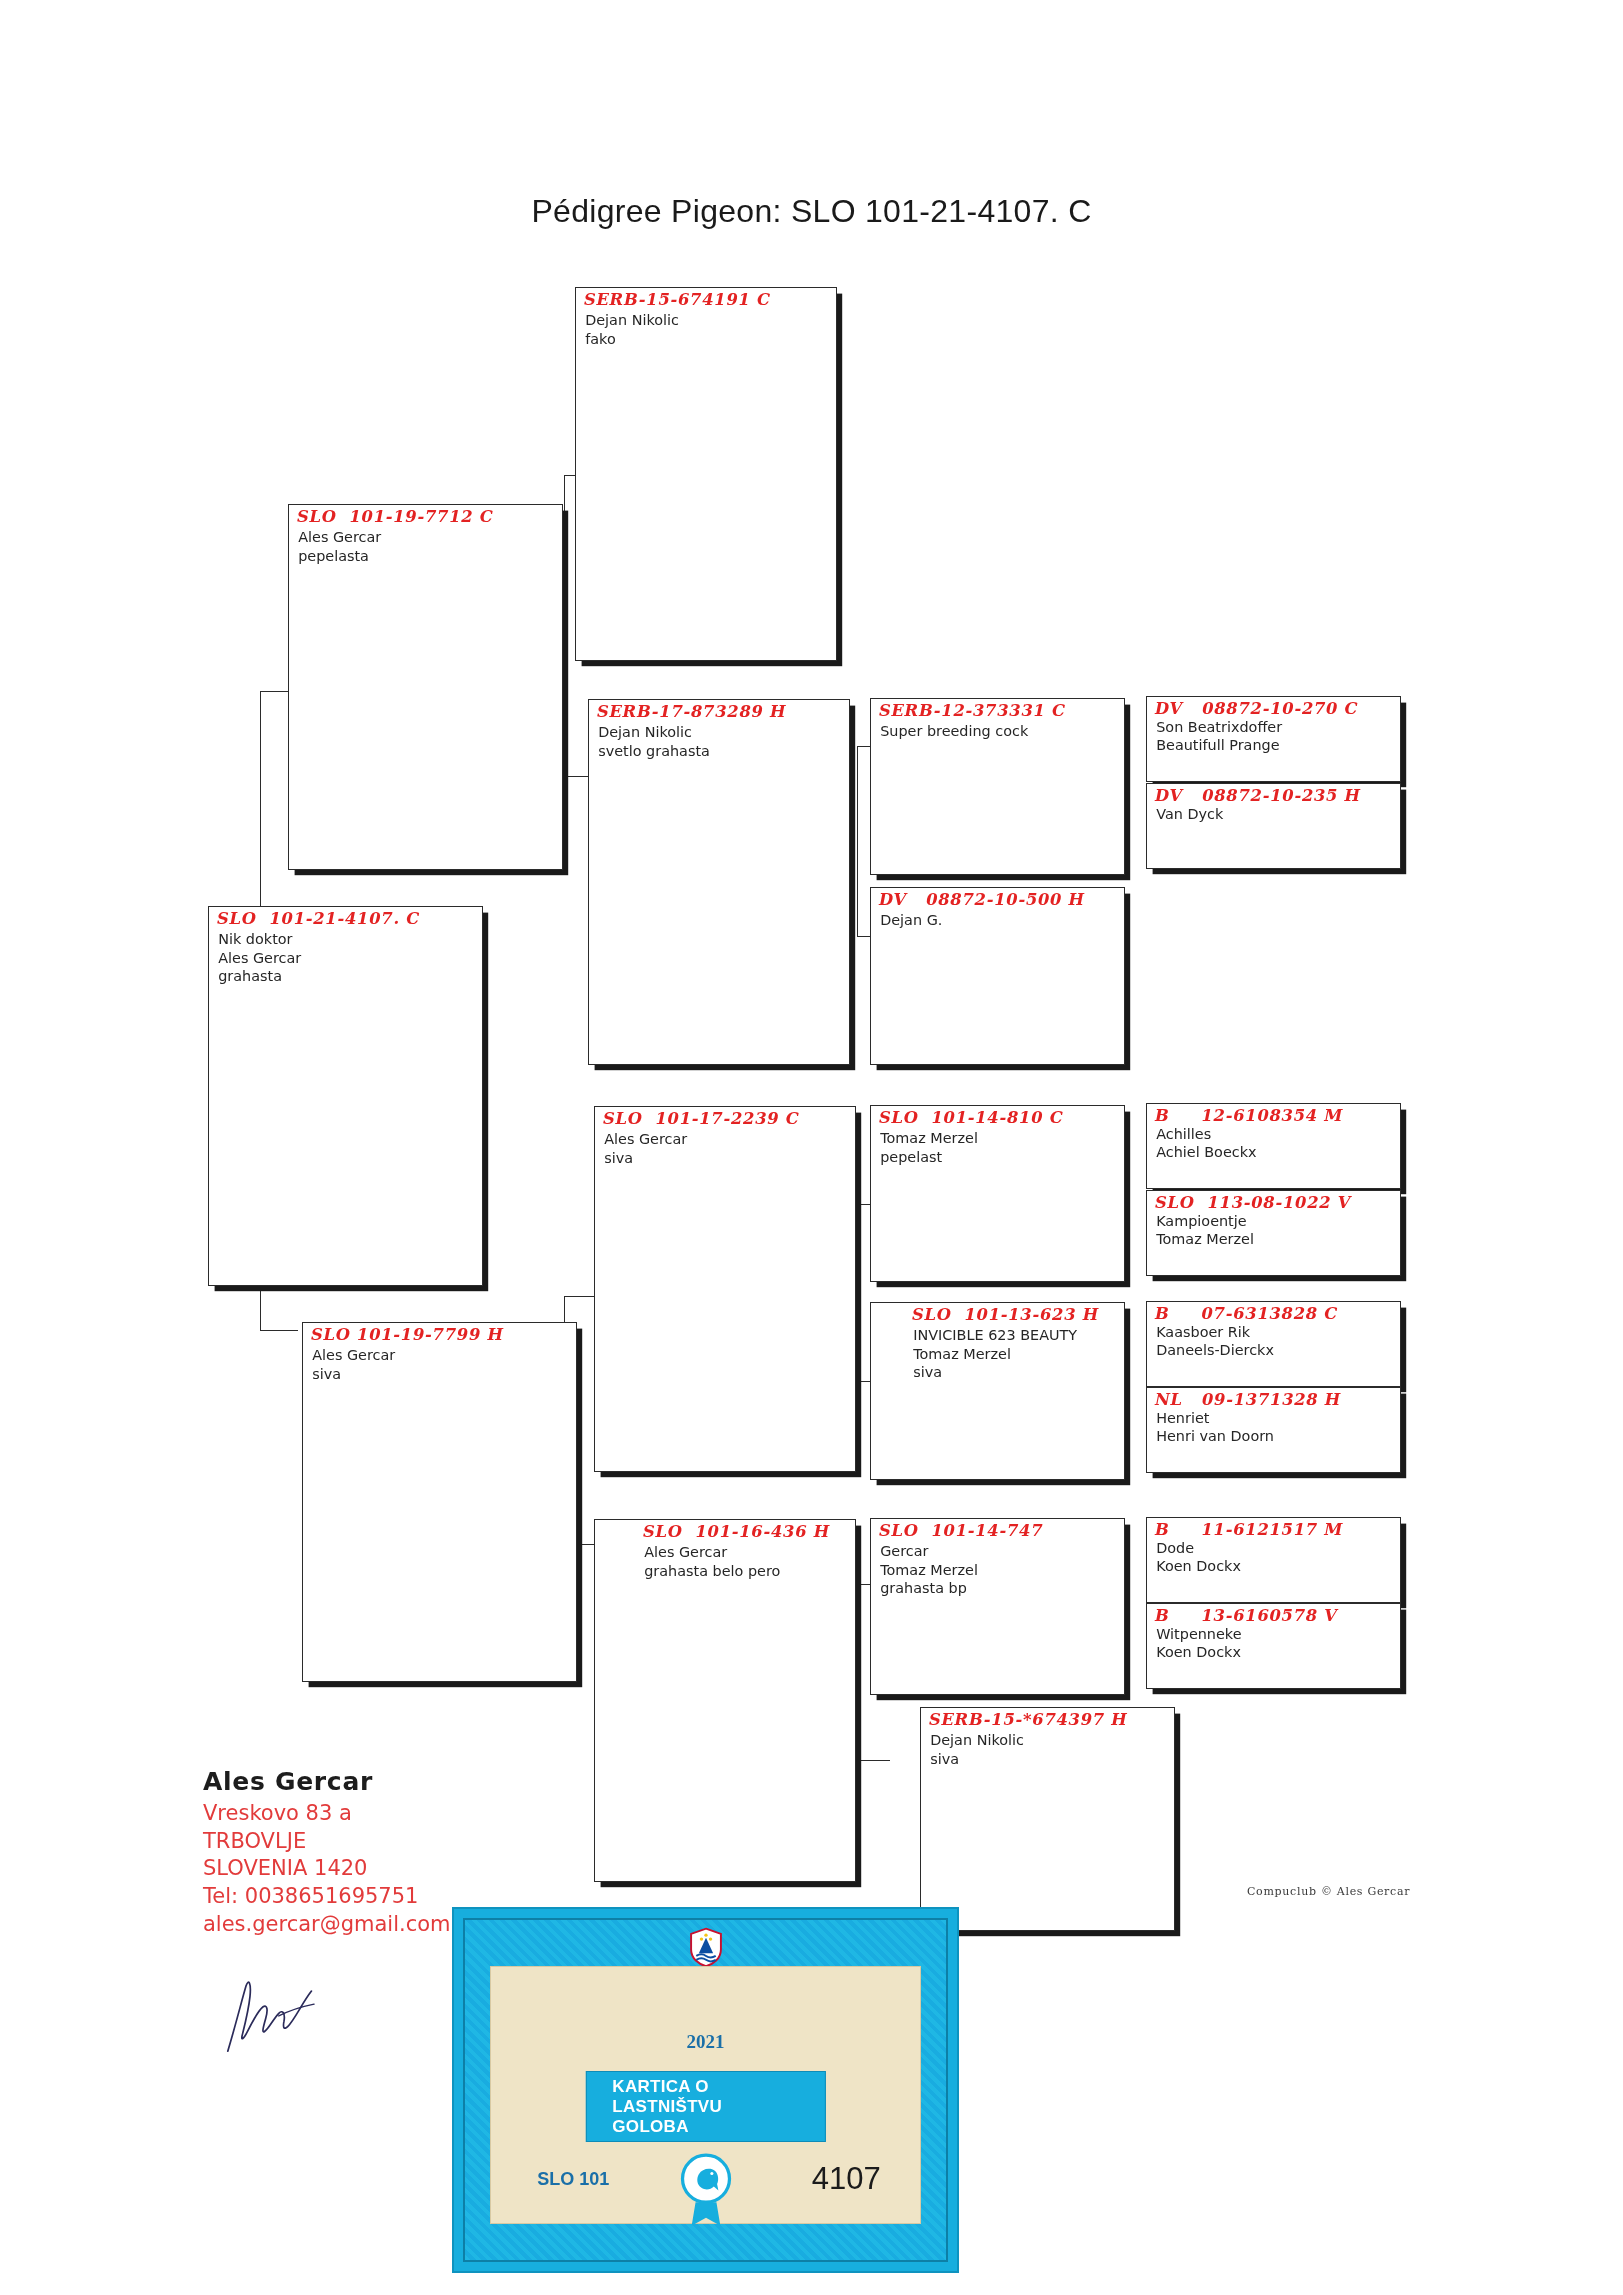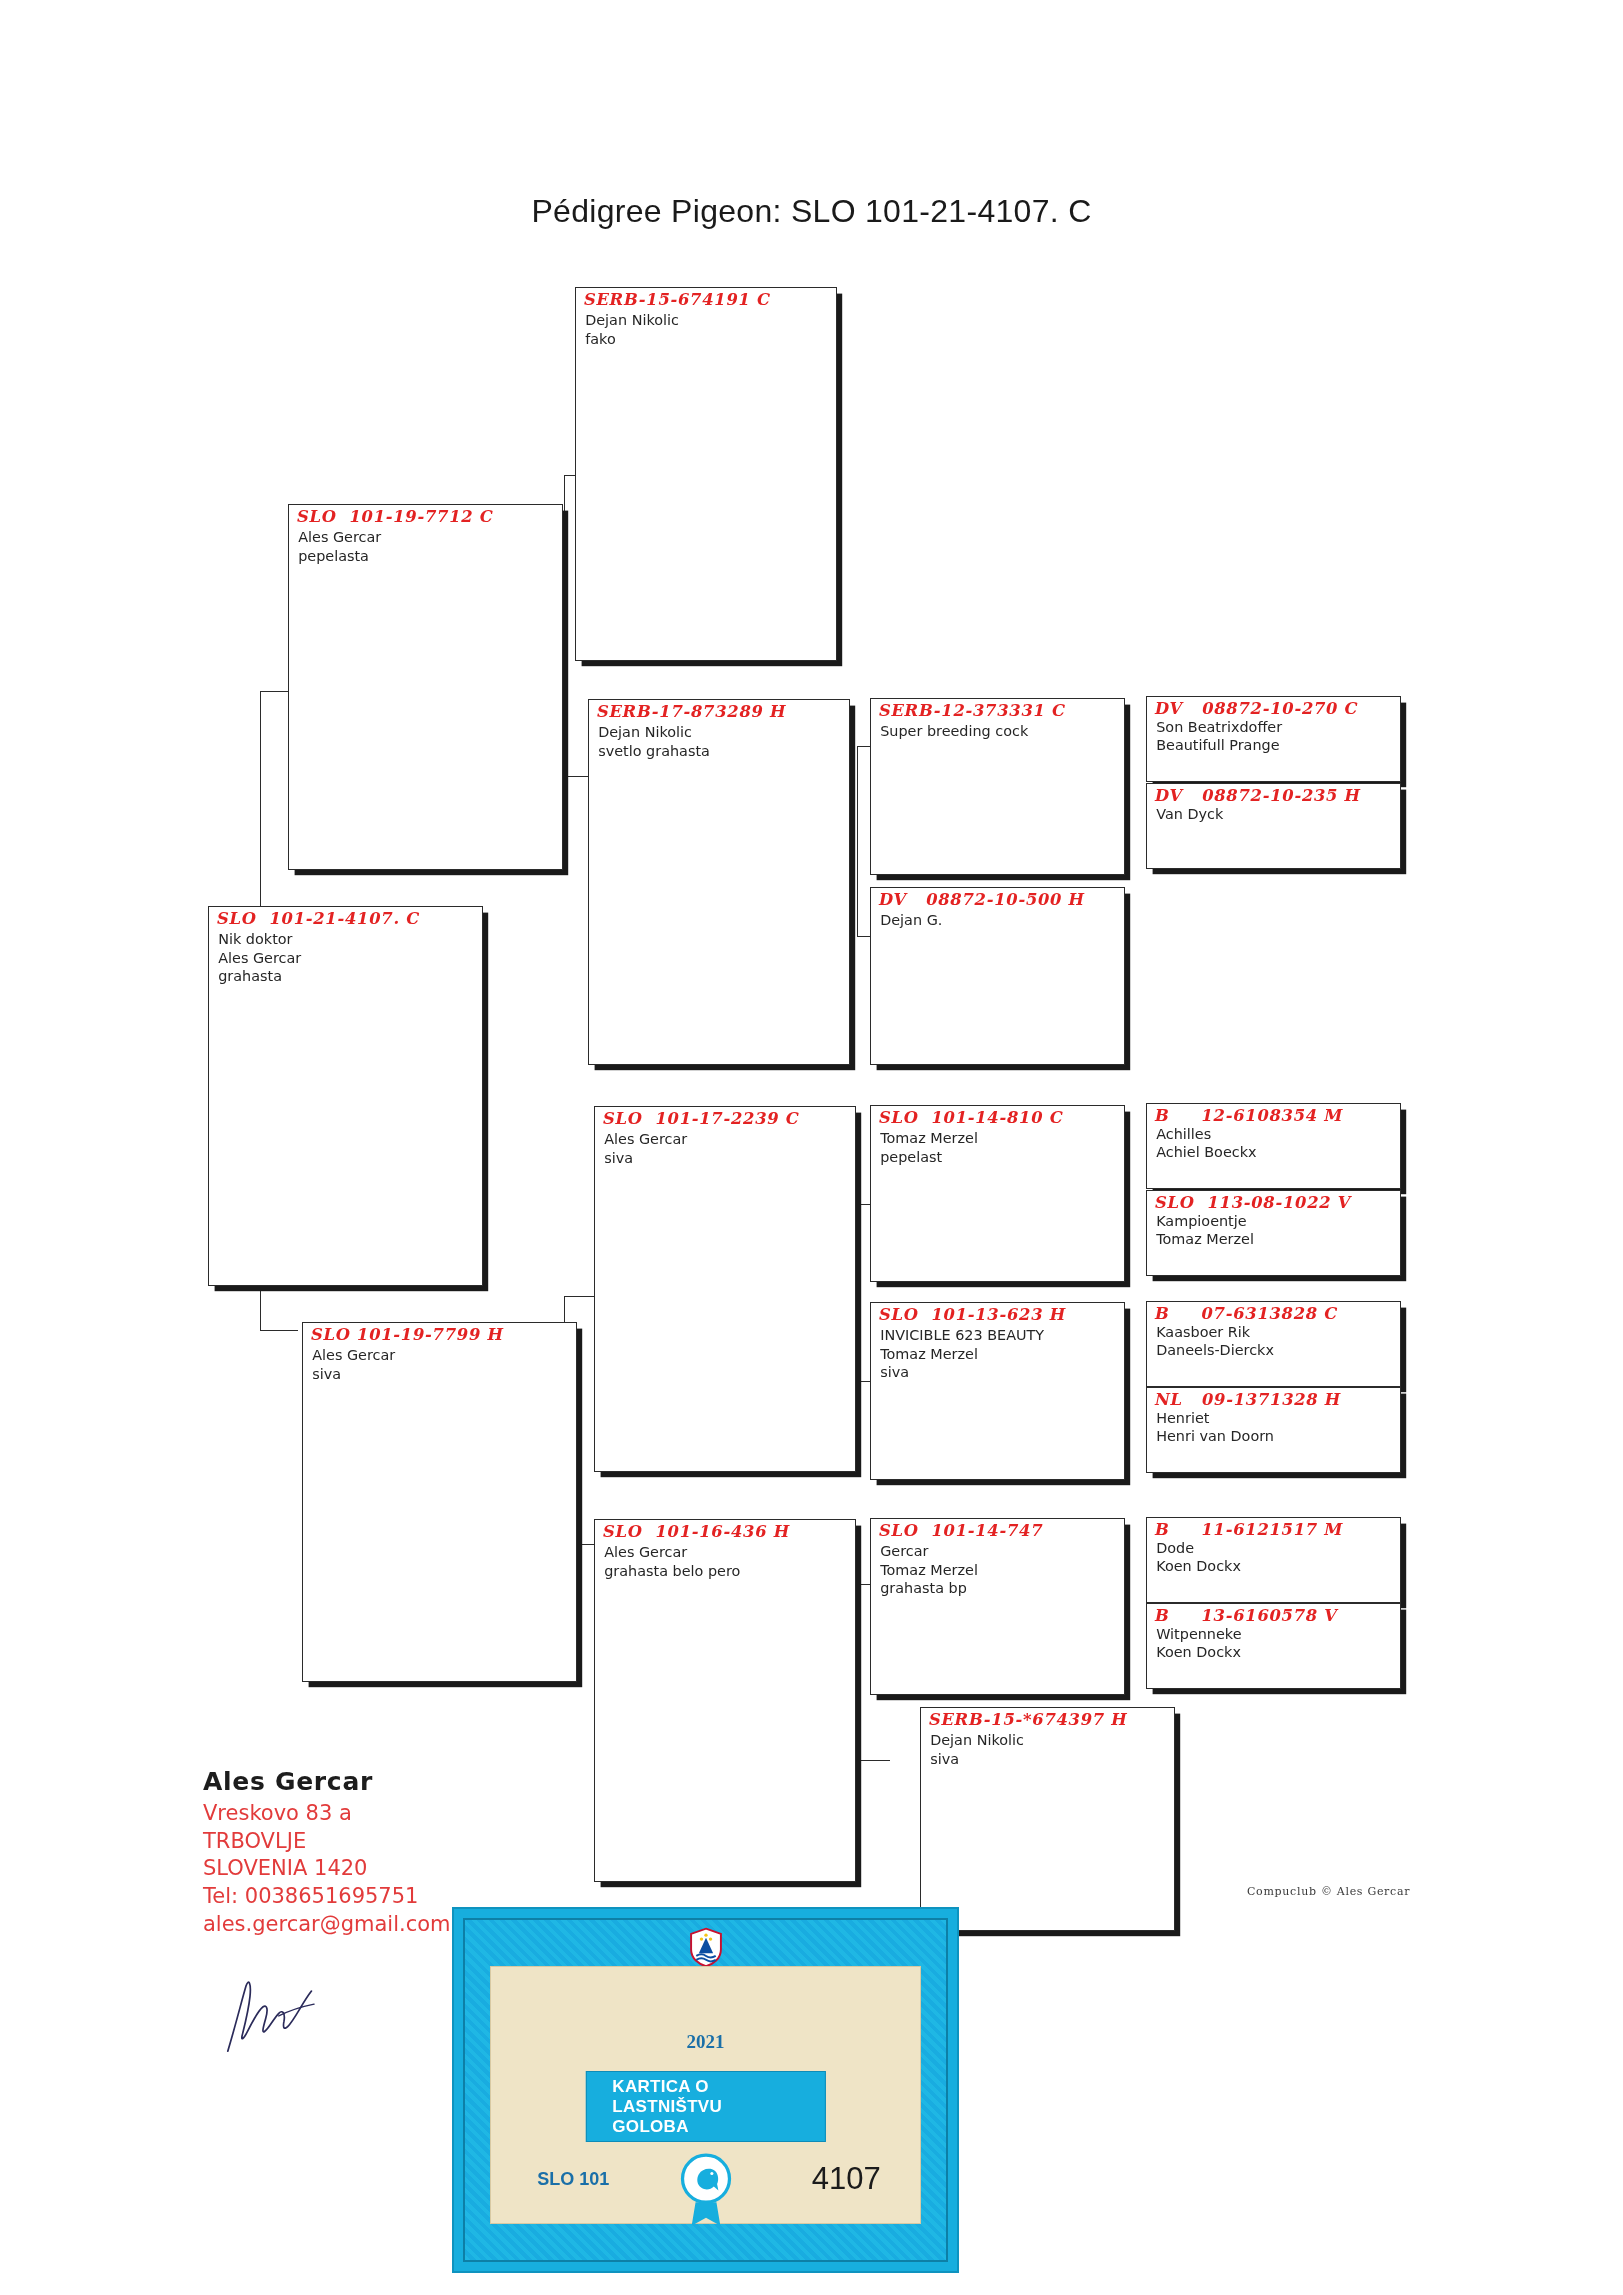--- a/index.html
+++ b/index.html
@@ -235,21 +235,21 @@
     <div class="lines">Dejan Nikolic
 svetlo grahasta</div>
   </div>
 
   <div class="box" style="left:594px;top:1106px;width:262px;height:366px;">
     <div class="ring">SLO  101-17-2239 C</div>
     <div class="lines">Ales Gercar
 siva</div>
   </div>
 
-  <div class="box" style="left:594px;top:1519px;width:262px;height:363px;">
+  <div class="box" style="left:594px;top:1519px;width:262px;height:363px;padding-left:40px;">
     <div class="ring">SLO  101-16-436 H</div>
     <div class="lines">Ales Gercar
 grahasta belo pero</div>
   </div>
 
   <div class="box" style="left:870px;top:698px;width:255px;height:177px;">
     <div class="ring">SERB-12-373331 C</div>
     <div class="lines">Super breeding cock</div>
   </div>
 
@@ -257,21 +257,21 @@
     <div class="ring">DV   08872-10-500 H</div>
     <div class="lines">Dejan G.</div>
   </div>
 
   <div class="box" style="left:870px;top:1105px;width:255px;height:177px;">
     <div class="ring">SLO  101-14-810 C</div>
     <div class="lines">Tomaz Merzel
 pepelast</div>
   </div>
 
-  <div class="box" style="left:870px;top:1302px;width:255px;height:178px;">
+  <div class="box" style="left:870px;top:1302px;width:255px;height:178px;padding-left:33px;">
     <div class="ring">SLO  101-13-623 H</div>
     <div class="lines">INVICIBLE 623 BEAUTY
 Tomaz Merzel
 siva</div>
   </div>
 
   <div class="box" style="left:870px;top:1518px;width:255px;height:177px;">
     <div class="ring">SLO  101-14-747 </div>
     <div class="lines">Gercar
 Tomaz Merzel

